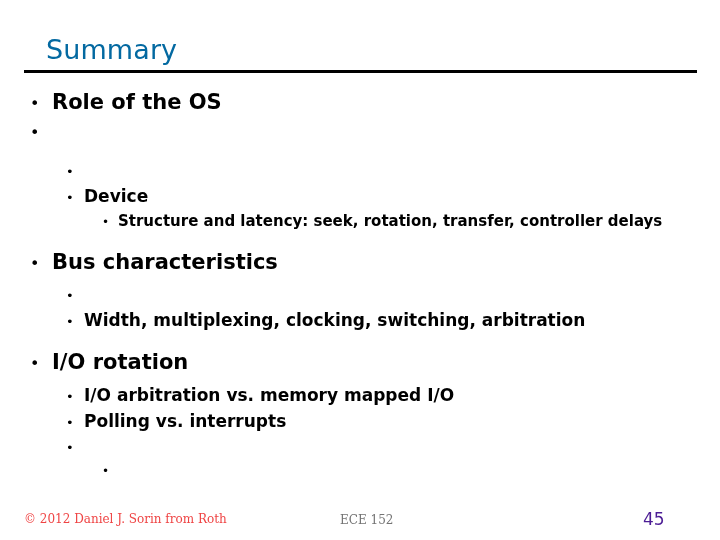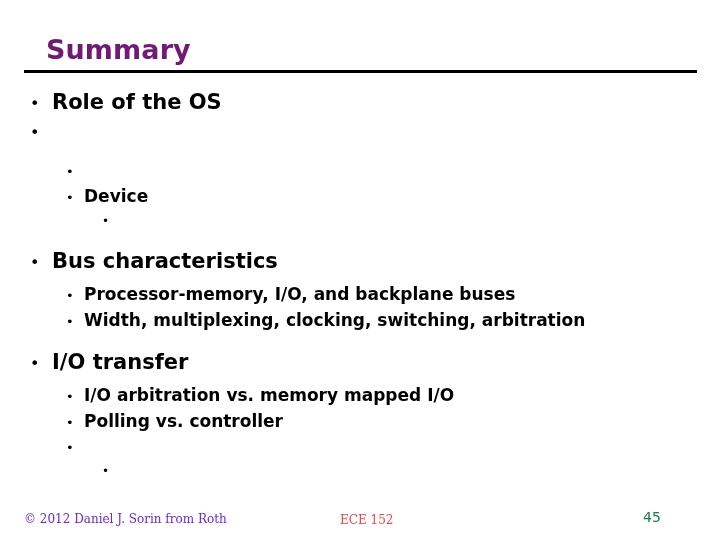--- a/index.html
+++ b/index.html
@@ -24,23 +24,23 @@
     inset: 0;
     background: #ffffff;
   }
 
   
   .slide-title {
     position: absolute;
     left: 46px;
     top: 36px;
     font-size: 27px;
-    font-weight: 700;
+    font-weight: 400;
     letter-spacing: 0.1px;
-    color: #701a75;
+    color: #0369a1;
     line-height: 1.05;
     white-space: nowrap;
   }
   .title-rule {
     position: absolute;
     left: 24px;
     top: 70px;
     width: 673px;
     height: 3px;
     background: #000000;
@@ -110,39 +110,39 @@
   .gap-md { height: 12px; }
   .gap-lg { height: 14px; }
 
   
   .footer-copyright {
     position: absolute;
     left: 24px;
     top: 512px;
     font-family: "DejaVu Serif", "Liberation Serif", serif;
     font-size: 12px;
-    color: #6d28d9;
+    color: #ef4444;
     white-space: nowrap;
   }
   .footer-course {
     position: absolute;
     left: 340px;
     top: 513px;
     font-family: "DejaVu Serif", "Liberation Serif", serif;
     font-size: 12px;
-    color: #ef4444;
+    color: #737373;
     white-space: nowrap;
   }
   .footer-pagenum {
     position: absolute;
     left: 643px;
     top: 509px;
     font-family: "DejaVu Sans", "Liberation Sans", sans-serif;
-    font-size: 14px;
-    color: #15803d;
+    font-size: 17px;
+    color: #4c1d95;
     white-space: nowrap;
   }
 </style>
 </head>
 <body>
 
 <div class="slide">
 
   <div class="slide-title">Summary</div>
 
@@ -165,58 +165,58 @@
       <span class="marker">•</span>
     </div>
 
     <div class="bullet lvl2">
       <span class="marker">•</span>
       <span class="txt">Device</span>
     </div>
 
     <div class="bullet lvl3">
       <span class="marker">•</span>
+      <span class="txt">Structure and latency: seek, rotation, transfer, controller delays</span>
     </div>
 
     <div class="gap-lg"></div>
 
     <div class="bullet lvl1">
       <span class="marker">•</span>
       <span class="txt">Bus characteristics</span>
     </div>
 
     <div class="gap-sm"></div>
 
     <div class="bullet lvl2">
       <span class="marker">•</span>
-      <span class="txt">Processor-memory, I/O, and backplane buses</span>
     </div>
 
     <div class="bullet lvl2">
       <span class="marker">•</span>
       <span class="txt">Width, multiplexing, clocking, switching, arbitration</span>
     </div>
 
     <div class="gap-lg"></div>
 
     <div class="bullet lvl1">
       <span class="marker">•</span>
-      <span class="txt">I/O transfer</span>
+      <span class="txt">I/O rotation</span>
     </div>
 
     <div class="gap-sm"></div>
 
     <div class="bullet lvl2">
       <span class="marker">•</span>
       <span class="txt">I/O arbitration vs. memory mapped I/O</span>
     </div>
 
     <div class="bullet lvl2">
       <span class="marker">•</span>
-      <span class="txt">Polling vs. controller</span>
+      <span class="txt">Polling vs. interrupts</span>
     </div>
 
     <div class="bullet lvl2">
       <span class="marker">•</span>
     </div>
 
     <div class="bullet lvl3">
       <span class="marker">•</span>
     </div>
 

